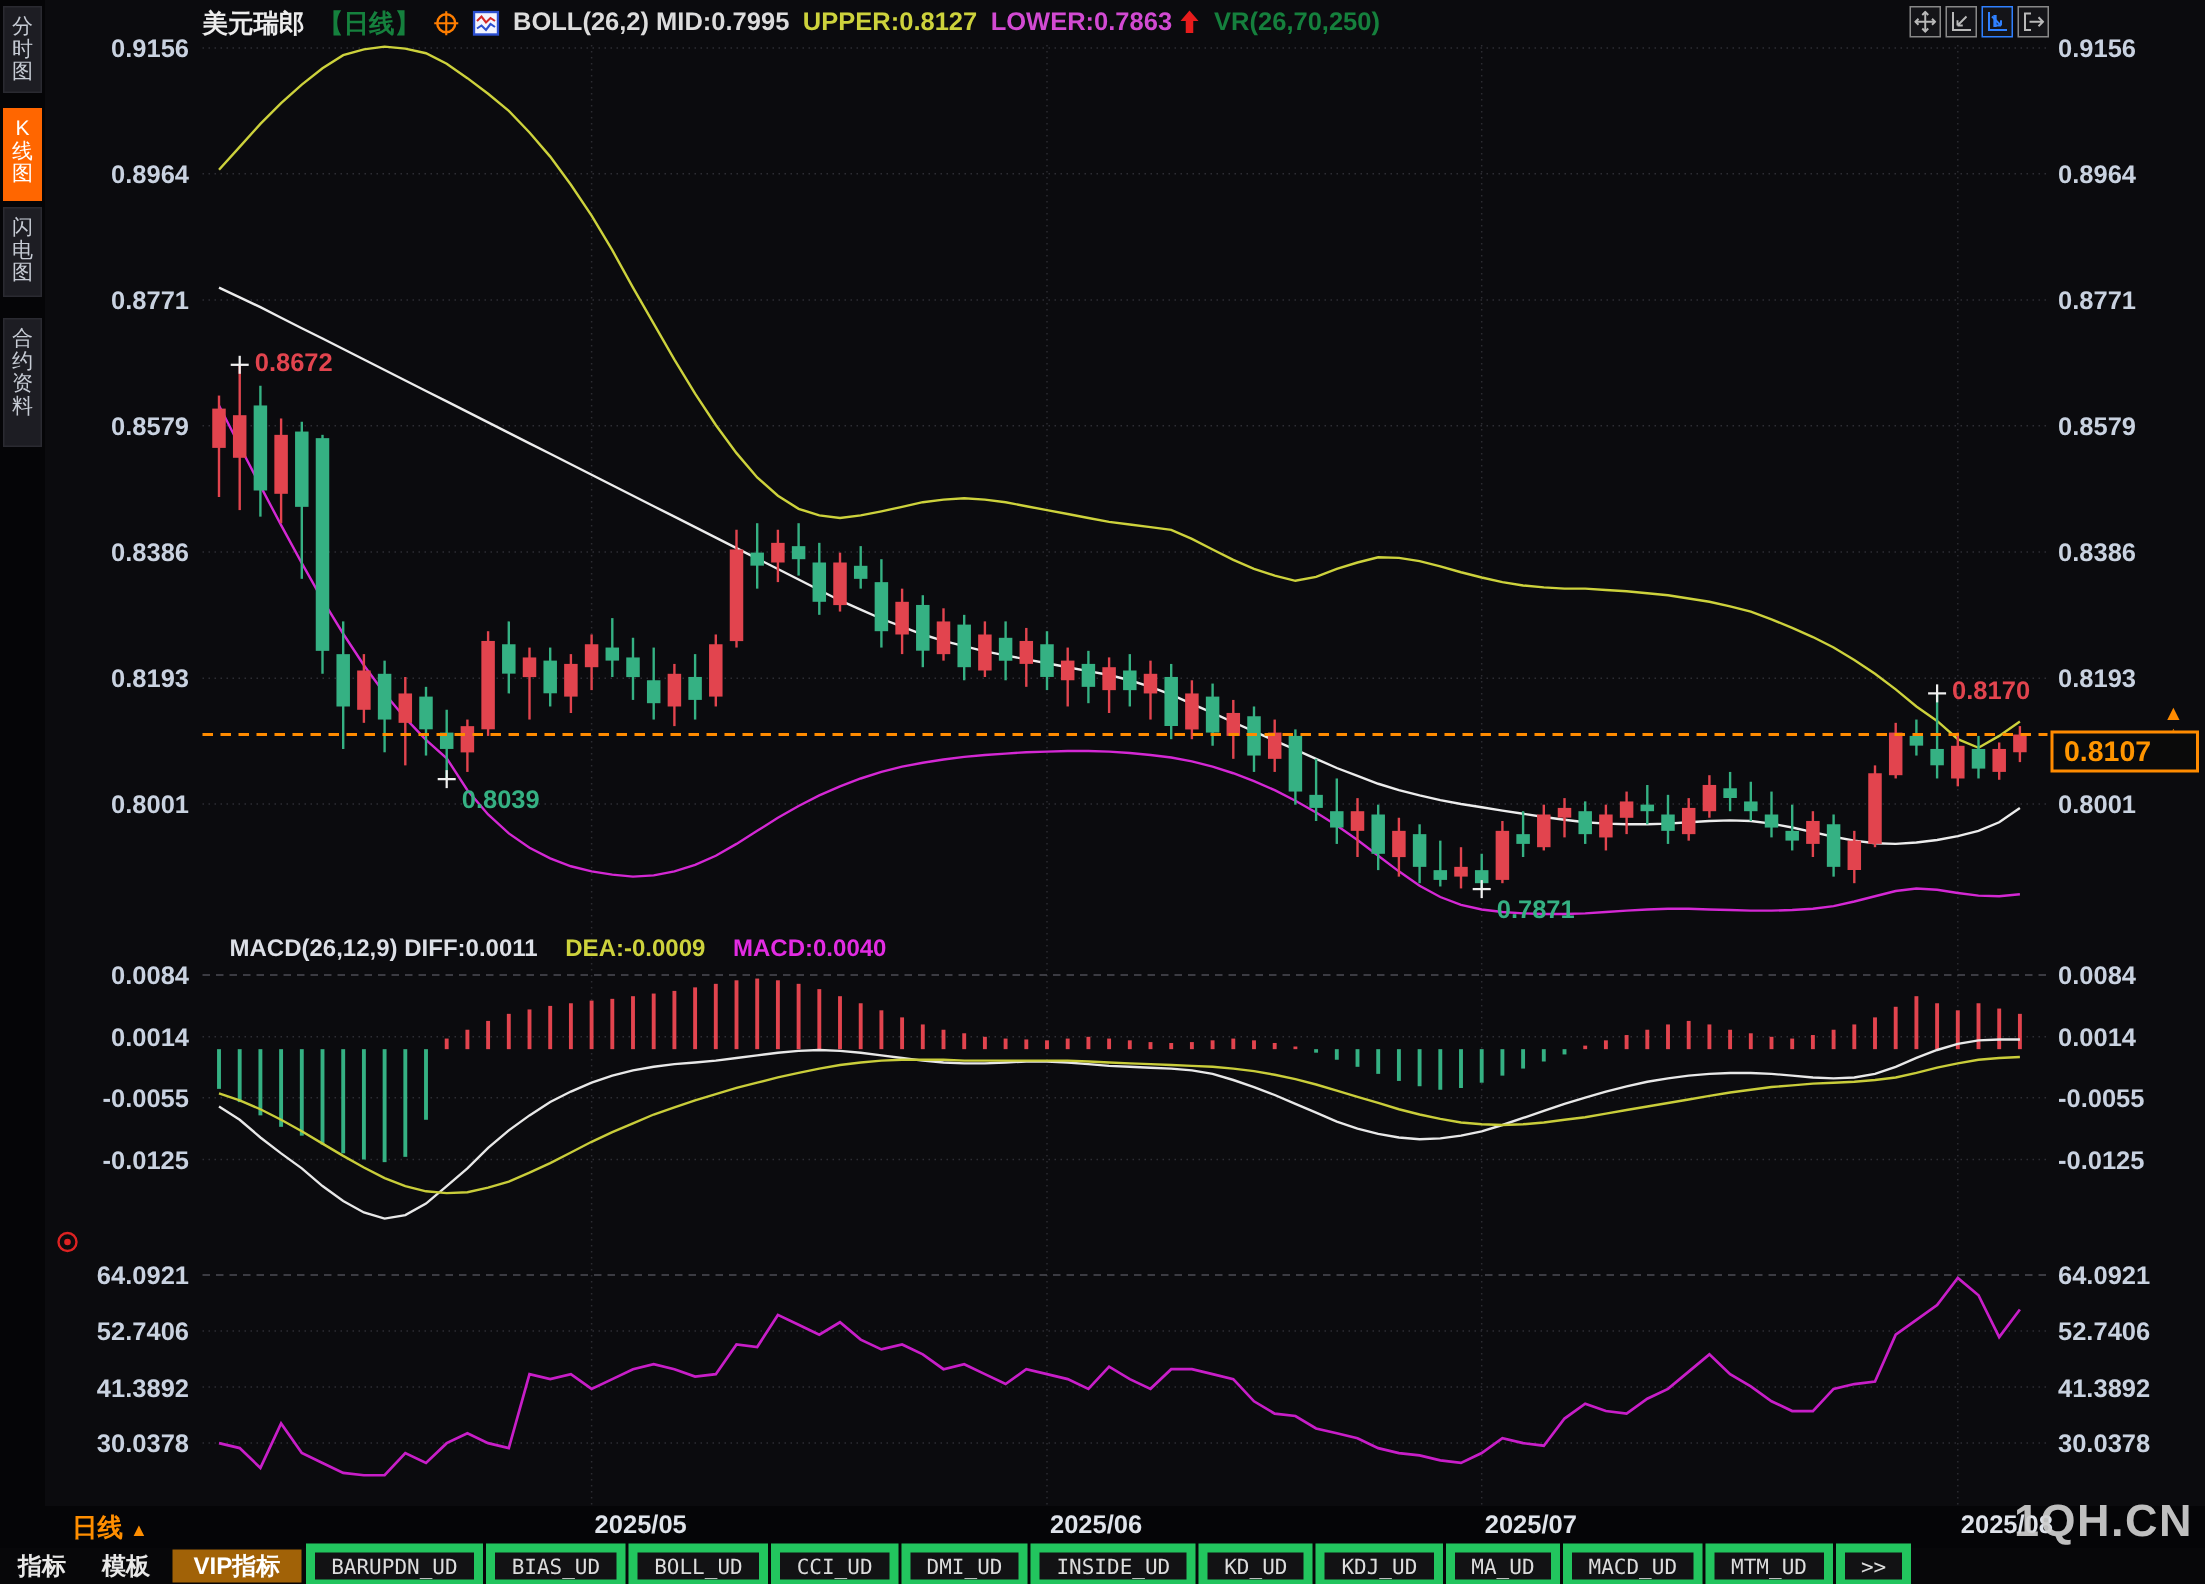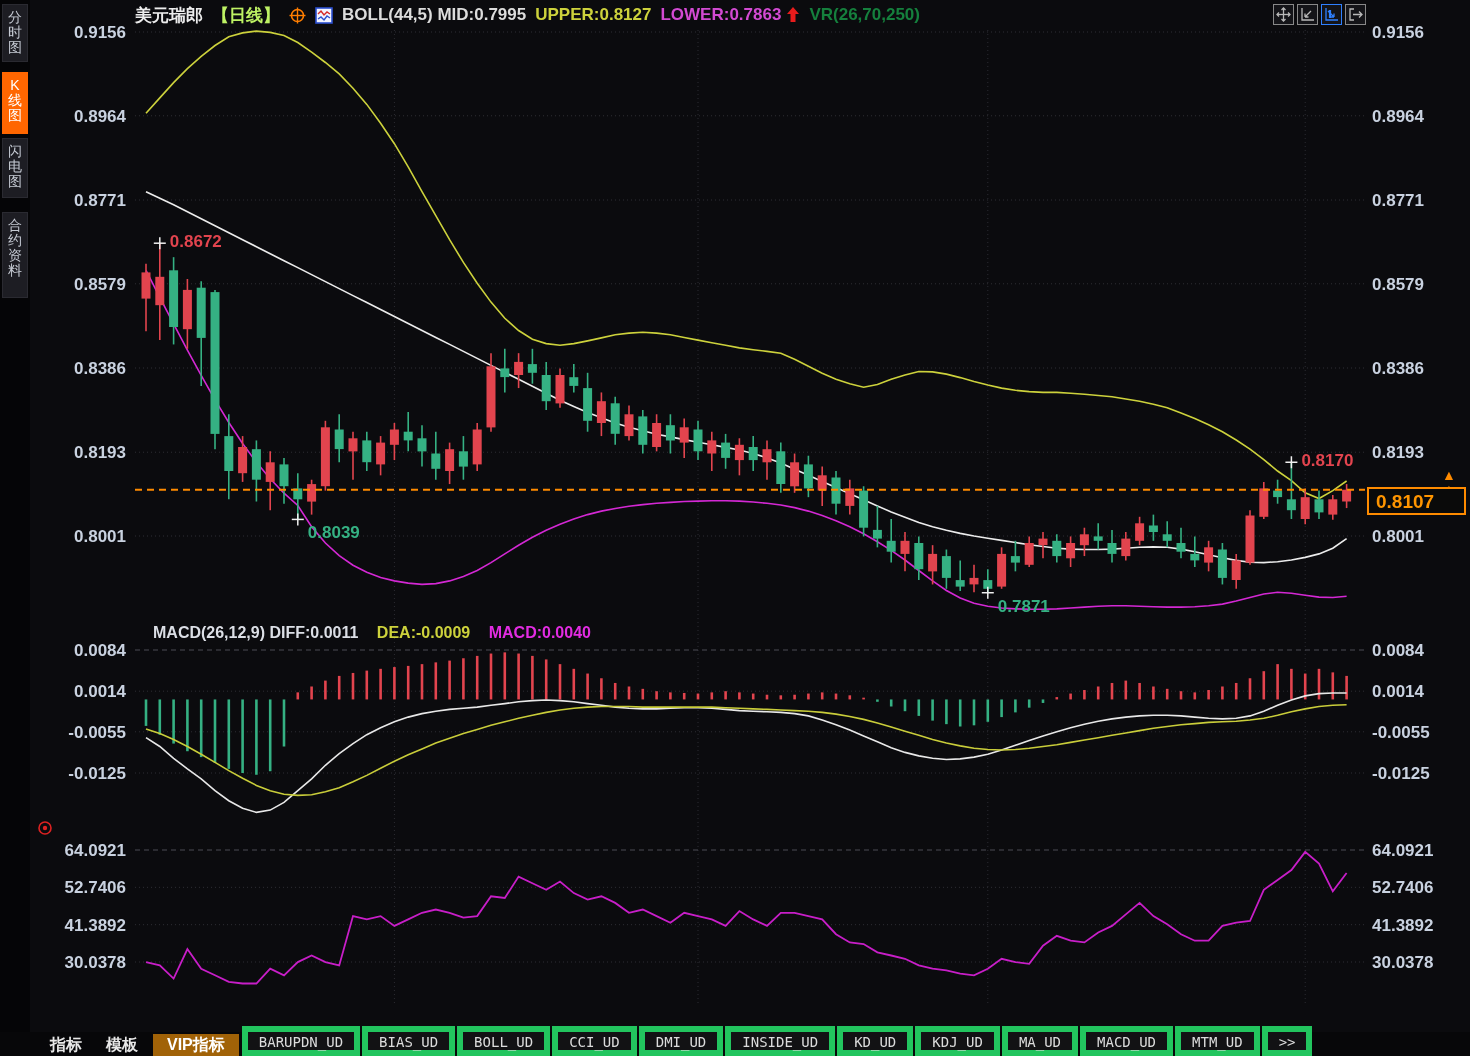--- a/index.html
+++ b/index.html
@@ -7,21 +7,21 @@
   #app{position:relative;width:1470px;height:1056px;background:#0b0b0e;}
   
   #sidebar{position:absolute;left:0;top:0;width:30px;height:1056px;background:#050507;z-index:5;}
   .side-item{position:absolute;left:2px;width:26px;background:#1d1d23;color:#c6cbd4;font-size:14px;
     line-height:15px;text-align:center;white-space:pre-line;padding:5px 0;border:1px solid #2a2a31;box-sizing:border-box;cursor:pointer;}
   .side-item.active{background:#ff6600;color:#fff;border-color:#ff6600;}
   
   #header{position:absolute;left:135px;top:2px;height:26px;display:flex;align-items:center;gap:9px;
     font-size:17px;font-weight:bold;color:#e3e3e3;z-index:6;white-space:nowrap;justify-content:center;}
   .hd-sym{color:#ececec;}
-  .hd-period{color:#bef264;}
+  .hd-period{color:#15803d;}
   .hd-mid{color:#dcdcdc;}
   .hd-upper{color:#cdd23c;}
   .hd-lower{color:#d24ad2;}
   .hd-vr{color:#15803d;}
   .hicon{display:inline-flex;align-items:center;justify-content:center;}
   
   #toolbar{position:absolute;right:104px;top:4px;display:flex;gap:3px;z-index:6;}
   .tool-btn{width:21px;height:21px;border:1px solid #888;background:#141418;display:flex;align-items:center;justify-content:center;cursor:pointer;box-sizing:border-box;}
   .tool-btn.active{border-color:#2f80ff;}
   
@@ -36,21 +36,21 @@
   
   .ylab{position:absolute;font-size:17px;font-weight:bold;color:#c9d2e0;z-index:3;}
   .ylab.left{width:96px;text-align:right;left:30px;}
   .ylab.right{left:1372px;text-align:left;}
   
   #xaxis-row{position:absolute;left:0;top:1004px;width:1470px;height:28px;background:#050507;z-index:6;}
   #period-label{position:absolute;left:48px;top:3px;color:#ff8e00;font-size:17px;font-weight:bold;}
   #period-label .tri{font-size:12px;}
   .xdate{position:absolute;top:3px;color:#dfe3ea;font-size:17px;font-weight:bold;}
   #watermark{position:absolute;right:8px;top:-6px;color:#cfcfcf;font-size:30px;font-weight:bold;opacity:.92;z-index:8;letter-spacing:1px;}
-  #tab-row{position:absolute;left:0;top:1032px;width:1470px;height:24px;background:#070709;display:flex;align-items:flex-end;padding-left:38px;box-sizing:border-box;z-index:6;}
+  #tab-row{position:absolute;left:0;top:1032px;width:1470px;height:24px;background:#070709;display:flex;align-items:center;box-sizing:border-box;z-index:6;}
   .tab-plain{color:#e8e8e8;font-size:16px;font-weight:bold;padding:1px 12px 0 12px;cursor:pointer;}
   .tab-vip{background:#a16207;color:#fff;font-size:16px;font-weight:bold;padding:1px 14px 0 14px;margin:0 3px;cursor:pointer;}
   .tab-ind{background:#121214;border:6px solid #22c55e;color:#dcdcdc;font-family:"DejaVu Sans Mono",monospace;
     font-size:14px;padding:2px 11px 0 11px;margin-right:2px;cursor:pointer;box-sizing:border-box;}
   #rsi-dot{position:absolute;left:37px;top:820px;z-index:5;}
   svg text{font-family:"Liberation Sans",sans-serif;}
 </style>
 </head>
 <body>
 
@@ -387,21 +387,21 @@
           <line x1="0.5" y1="8.5" x2="16.5" y2="8.5" stroke="#ff7e00" stroke-width="1.4"></line>
         </svg>
     </span>
     <span class="hicon">
       <svg width="18" height="17" viewBox="0 0 18 17">
           <rect x="1" y="1" width="16" height="15" fill="#f2f4ff" stroke="#2b4fd0" stroke-width="1.6"></rect>
           <polyline points="3,7 6,4 9,8 12,5 15,7" fill="none" stroke="#d42828" stroke-width="1.4"></polyline>
           <polyline points="3,12 6,10 9,13 12,9 15,11" fill="none" stroke="#2b4fd0" stroke-width="1.4"></polyline>
         </svg>
     </span>
-    <span class="hd-mid">BOLL(44,5) MID:0.7995</span>
+    <span class="hd-mid">BOLL(26,2) MID:0.7995</span>
     <span class="hd-upper">UPPER:0.8127</span>
     <span class="hd-lower">LOWER:0.7863</span>
     <span class="hicon" style="margin-left:-4px;">
       <svg width="14" height="18" viewBox="0 0 14 18">
           <path d="M7 1 L13 8 L9.5 8 L9.5 16 L4.5 16 L4.5 8 L1 8 Z" fill="#e81c1c"></path>
         </svg>
     </span>
     <span class="hd-vr">VR(26,70,250)</span>
   </div>
 
@@ -476,20 +476,28 @@
       <span class="ylab left" style="top: 841px;">64.0921</span>
       <span class="ylab right" style="top: 841px;">64.0921</span>
       <span class="ylab left" style="top: 878.334px;">52.7406</span>
       <span class="ylab right" style="top: 878.334px;">52.7406</span>
       <span class="ylab left" style="top: 915.667px;">41.3892</span>
       <span class="ylab right" style="top: 915.667px;">41.3892</span>
       <span class="ylab left" style="top: 953px;">30.0378</span>
       <span class="ylab right" style="top: 953px;">30.0378</span>
     </div>
 
+  <div id="xaxis-row">
+    <span id="period-label">日线 <span class="tri">▲</span></span>
+    <span id="watermark">1QH.CN</span>
+  <span class="xdate" style="left: 396.4px;">2025/05</span>
+      <span class="xdate" style="left: 700px;">2025/06</span>
+      <span class="xdate" style="left: 989.8px;">2025/07</span>
+      <span class="xdate" style="left: 1307.2px;">2025/08</span>
+    </div>
 
   <div id="tab-row">
       <span class="tab-plain">指标</span>
       <span class="tab-plain">模板</span>
       <span class="tab-vip">VIP指标</span>
       <span class="tab-ind">BARUPDN_UD</span>
       <span class="tab-ind">BIAS_UD</span>
       <span class="tab-ind">BOLL_UD</span>
       <span class="tab-ind">CCI_UD</span>
       <span class="tab-ind">DMI_UD</span>

